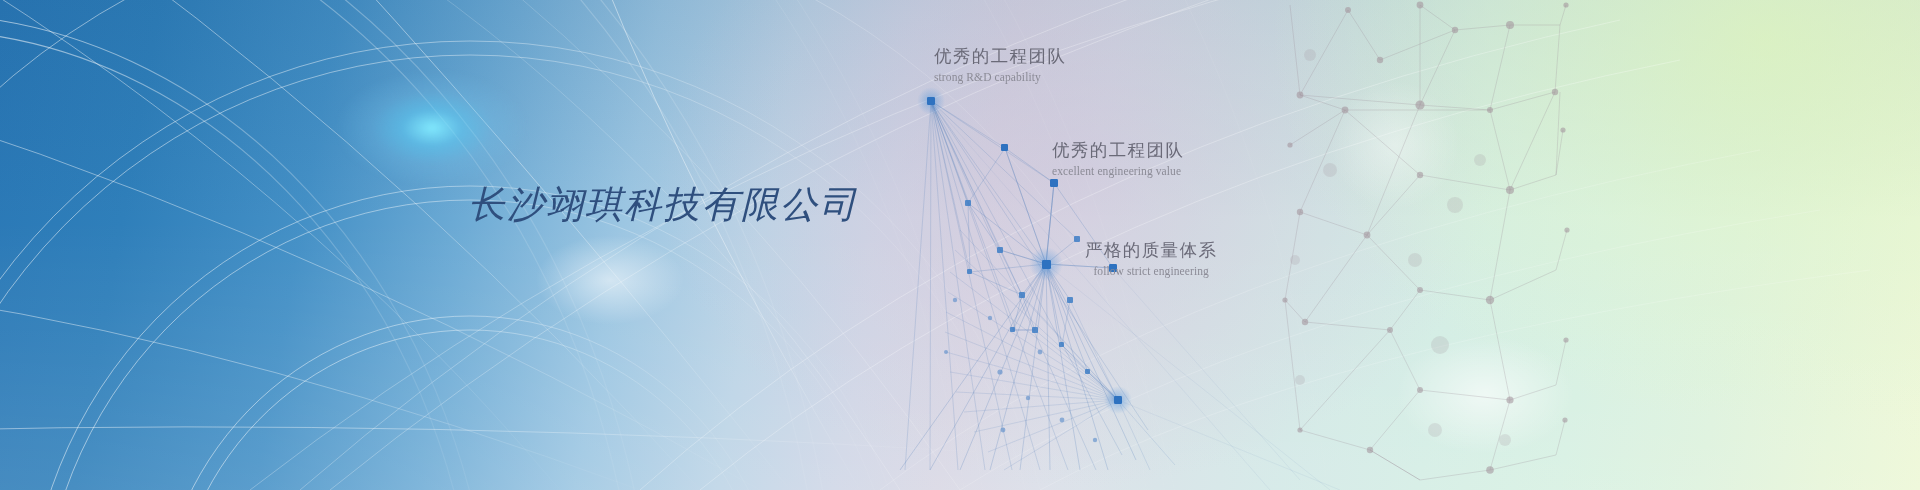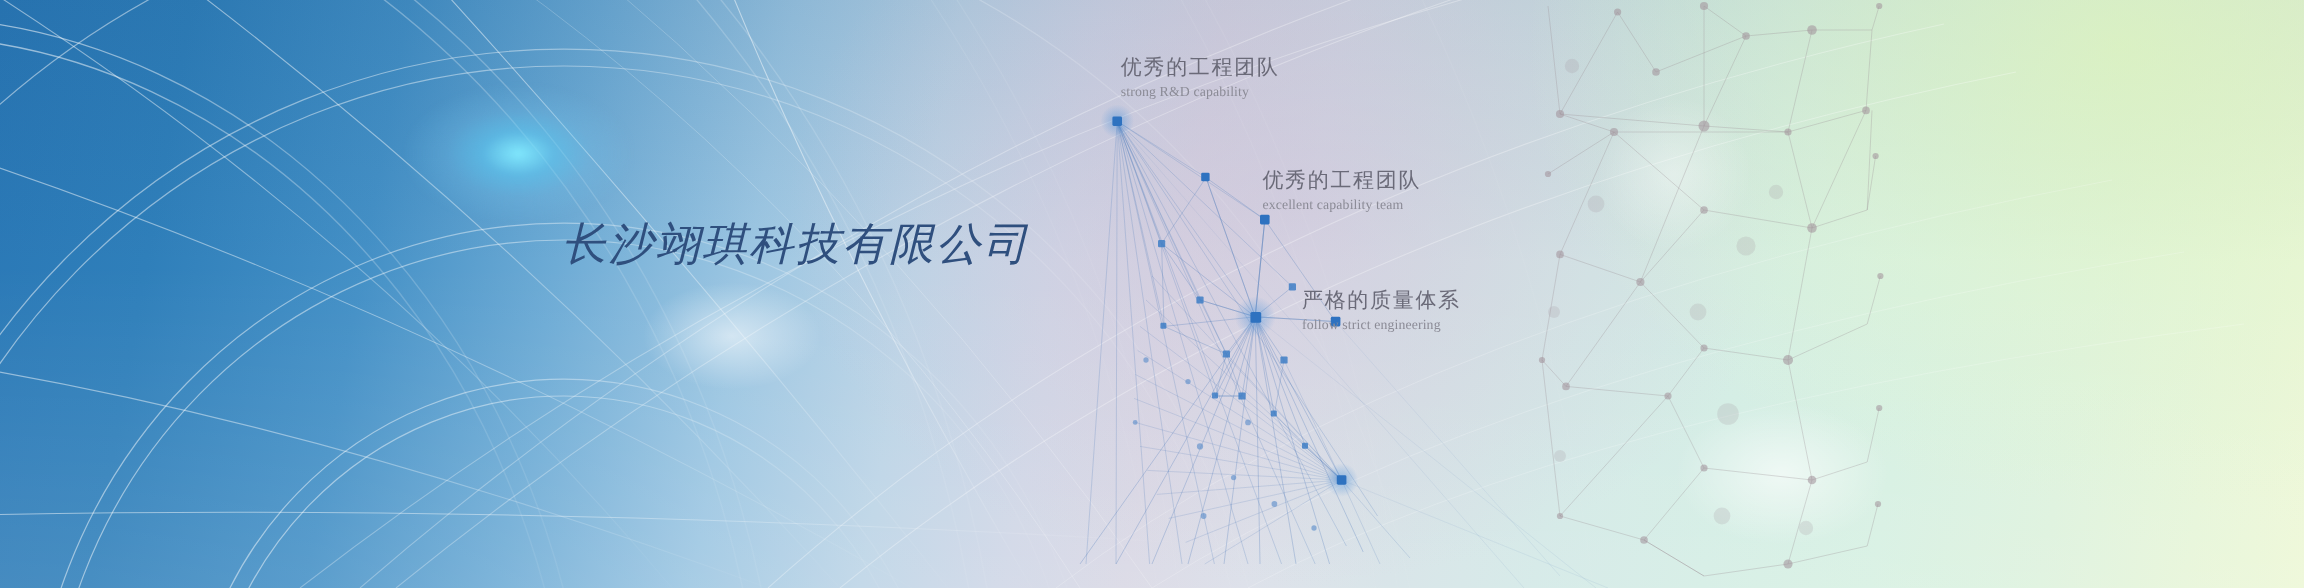--- a/index.html
+++ b/index.html
@@ -163,21 +163,21 @@
     margin-top: 3px;
     font-size: 11.5px;
     letter-spacing: 0.1px;
     line-height: 1.2;
     color: #8b8b96;
     font-family: Liberation Serif, serif;
   }
 
   #feature-0 { left: 934px; top: 46px; }
   #feature-1 { left: 1052px; top: 140px; }
-  #feature-2 { left: 1085px; top: 240px; }
+  #feature-2 { left: 1085px; top: 240px; text-align: center; }
   #feature-3 { left: 1122px; top: 364px; }
 </style>
 </head>
 <body>
 
 <div id="banner">
 
   <div class="layer bg-base"></div>
   <div class="layer bg-vert"></div>
   <div class="layer bg-haze"></div>
@@ -476,21 +476,21 @@
     <h1 id="company-title-cn">长沙翊琪科技有限公司</h1>
   </div>
 
   <div class="feature" id="feature-0">
     <span class="f-cn">优秀的工程团队</span>
     <span class="f-en">strong R&amp;D capability</span>
   </div>
 
   <div class="feature" id="feature-1">
     <span class="f-cn">优秀的工程团队</span>
-    <span class="f-en">excellent capability team</span>
+    <span class="f-en">excellent engineering value</span>
   </div>
 
   <div class="feature" id="feature-2">
     <span class="f-cn">严格的质量体系</span>
     <span class="f-en">follow strict engineering</span>
   </div>
 
 
 </div>
 

